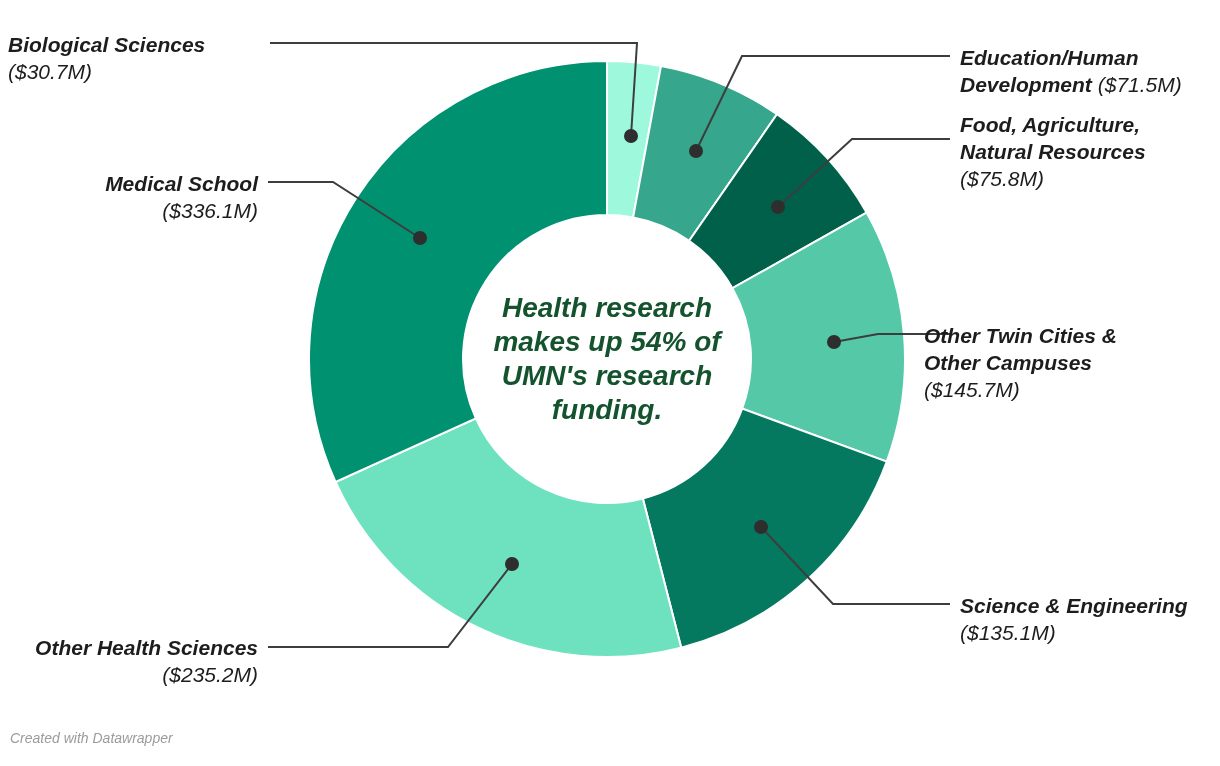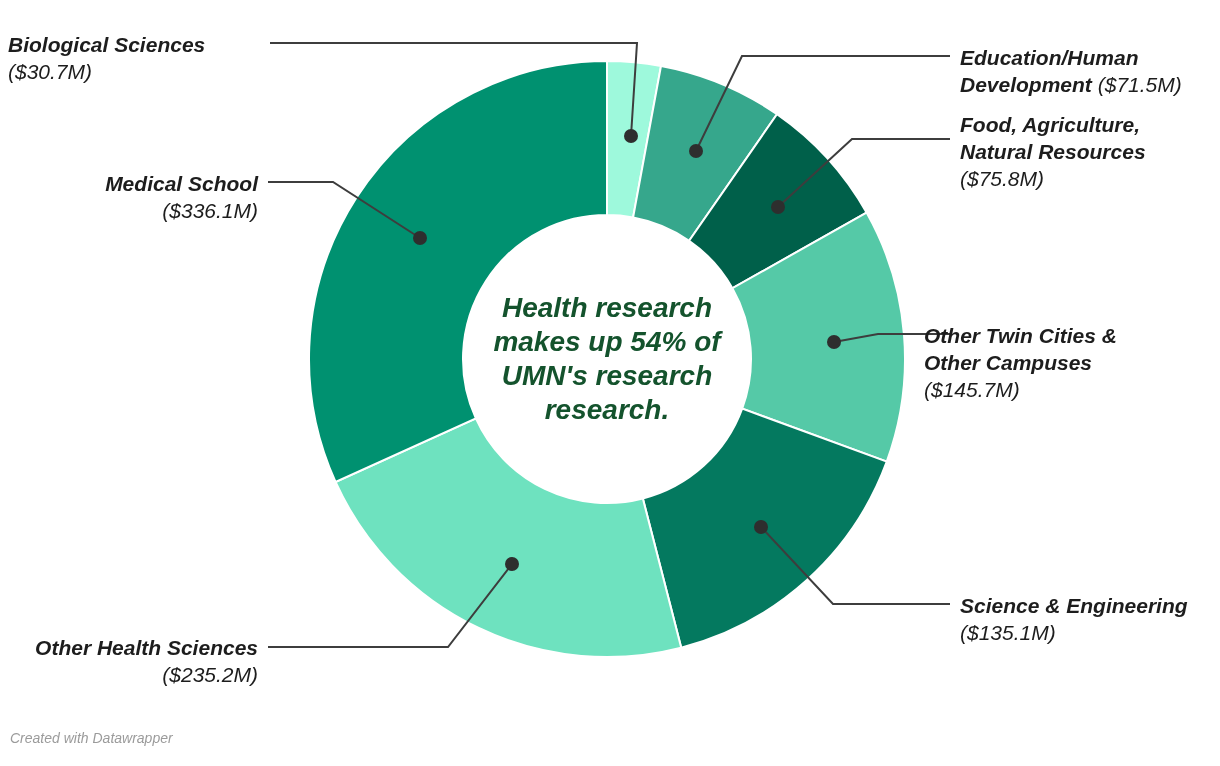--- a/index.html
+++ b/index.html
@@ -112,16 +112,16 @@
       </div>
       <div class="callout-label" style="left: 0px; top: 170px; width: 258px; text-align: right;">
         <div><span class="b">Medical School</span></div>
         <div><span class="r">($336.1M)</span></div>
       </div>
     </div>
   <div class="center-text" id="center-text">
       <div>Health research</div>
       <div>makes up 54% of</div>
       <div>UMN's research</div>
-      <div>research.</div>
+      <div>funding.</div>
     </div>
   <a class="footer">Created with Datawrapper</a>
 </div>
 
 </body></html>

